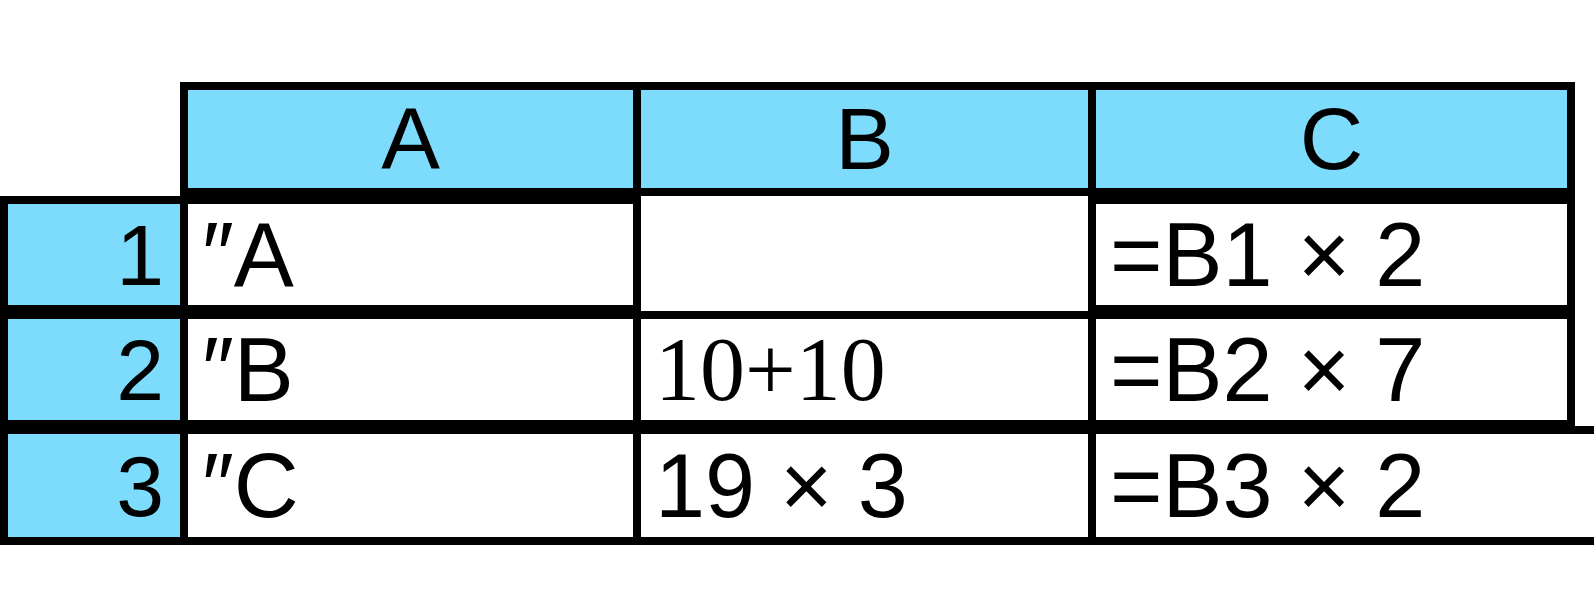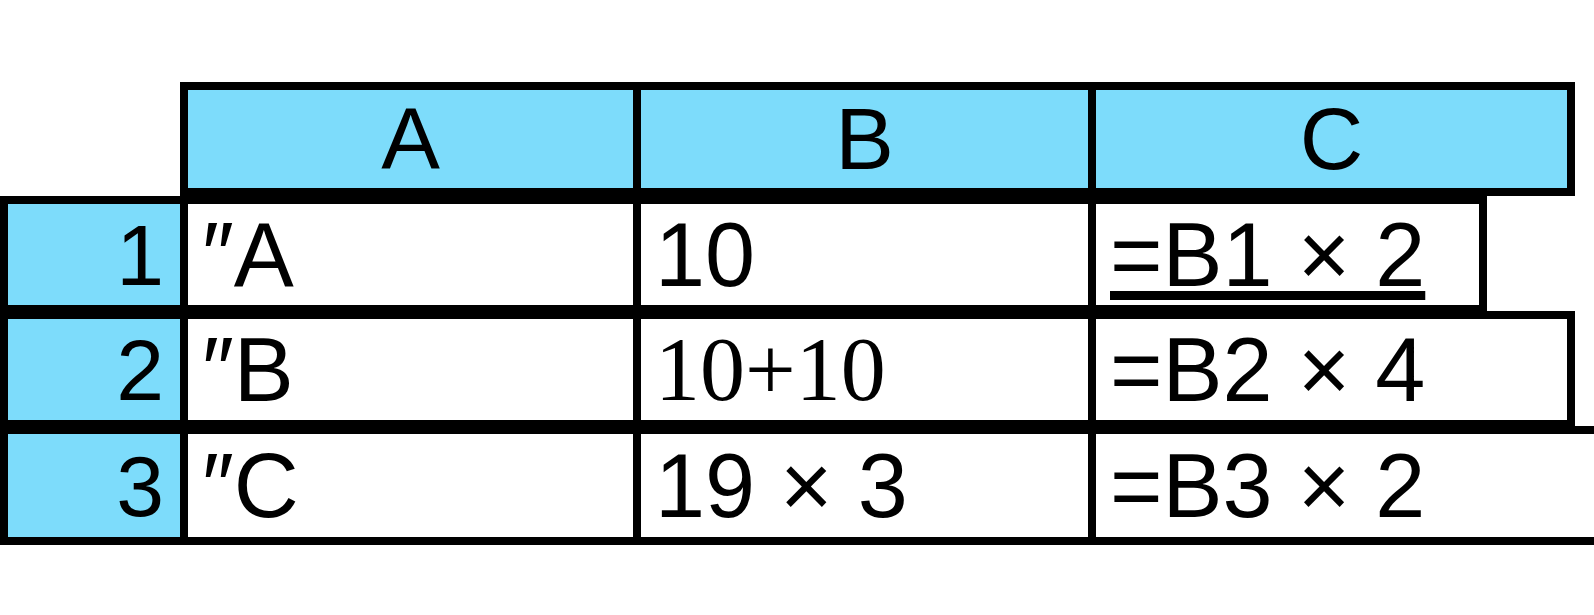--- a/index.html
+++ b/index.html
@@ -63,21 +63,21 @@
   .ch-c { left: 1088px;top: 82px;  width: 487px; height: 114px; }
 
   
   .rh-1 { left: 0px;  top: 196px; width: 188px; height: 117px; }
   .rh-2 { left: 0px;  top: 311px; width: 188px; height: 117px; }
   .rh-3 { left: 0px;  top: 426px; width: 188px; height: 119px; }
 
   
   .c-a1 { left: 180px; top: 196px; width: 461px; height: 117px; }
   .c-b1 { left: 633px; top: 196px; width: 463px; height: 117px; }
-  .c-c1 { left: 1088px;top: 196px; width: 399px; height: 117px; text-decoration: underline; }
+  .c-c1 { left: 1088px;top: 196px; width: 487px; height: 117px; }
 
   .c-a2 { left: 180px; top: 311px; width: 461px; height: 117px; }
   .c-b2 { left: 633px; top: 311px; width: 463px; height: 117px; font-family: Liberation Serif, serif; }
   .c-c2 { left: 1088px;top: 311px; width: 487px; height: 117px; }
 
   .c-a3 { left: 180px; top: 426px; width: 461px; height: 119px; }
   .c-b3 { left: 633px; top: 426px; width: 463px; height: 119px; }
   .c-c3 { left: 1088px;top: 426px; width: 585px; height: 119px; }
 </style>
 </head>
@@ -92,29 +92,28 @@
   <div class="cell hdr col-hdr ch-c">C</div>
 
   <div class="cell hdr row-hdr rh-1">1</div>
 
   <div class="cell hdr row-hdr rh-2">2</div>
 
   <div class="cell hdr row-hdr rh-3">3</div>
 
   <div class="cell data c-a1">″A</div>
 
-  <div class="cell data c-b1">10</div>
 
   <div class="cell data c-c1">=B1 × 2</div>
 
   <div class="cell data c-a2">″B</div>
 
   <div class="cell data c-b2">10+10</div>
 
-  <div class="cell data c-c2">=B2 × 4</div>
+  <div class="cell data c-c2">=B2 × 7</div>
 
   <div class="cell data c-a3">″C</div>
 
   <div class="cell data c-b3">19 × 3</div>
 
   <div class="cell data c-c3">=B3 × 2</div>
 
 </div>
 
 </body></html>

